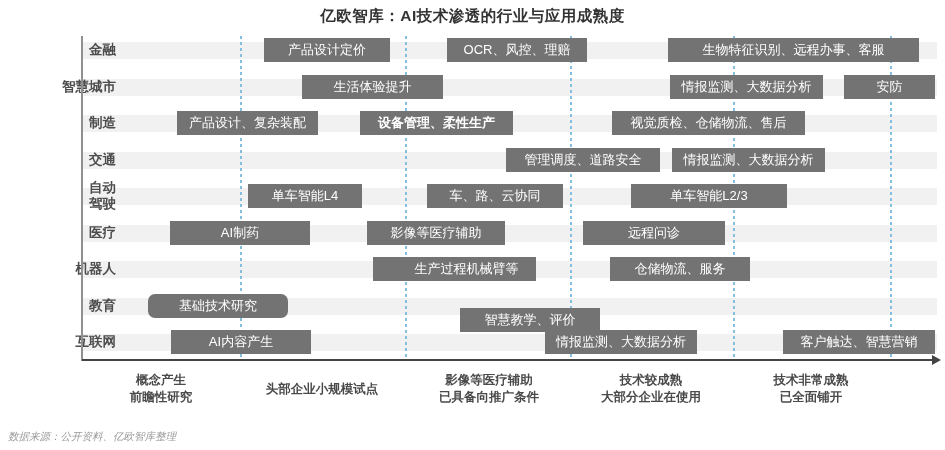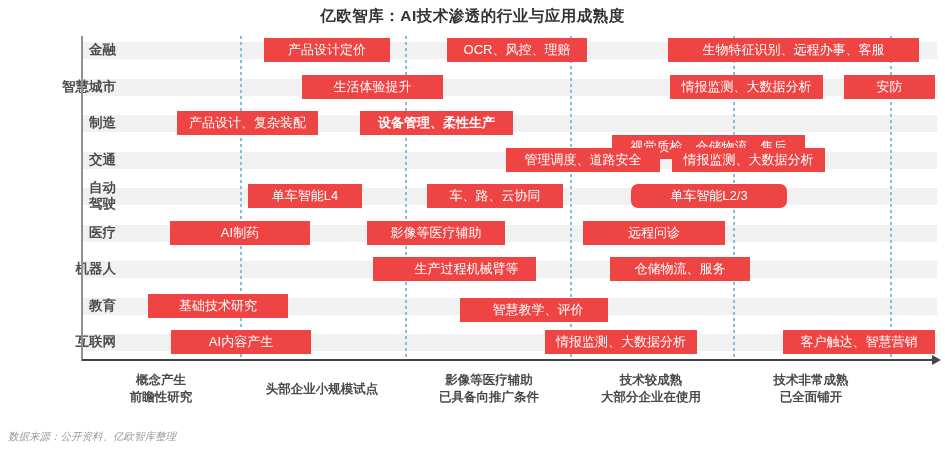--- a/index.html
+++ b/index.html
@@ -11,21 +11,21 @@
     position:absolute;top:6px;left:0;width:945px;text-align:center;
     font-size:15.5px;font-weight:bold;color:#333333;letter-spacing:0.5px;
   }
   .plot{position:absolute;left:0;top:0;width:945px;height:450px;}
   .row-band{position:absolute;height:17px;background:#F1F1F1;z-index:1;}
   .gridline{
     position:absolute;top:36px;height:324px;width:2px;z-index:2;
     background:repeating-linear-gradient(180deg,#85BFDF 0px,#85BFDF 3px,transparent 3px,transparent 6px);
   }
   .app-box{
-    position:absolute;height:24px;z-index:3;background:#ef4444;color:#FFFFFF;
+    position:absolute;height:24px;z-index:3;background:#737373;color:#FFFFFF;
     font-size:13px;line-height:24px;text-align:center;white-space:nowrap;overflow:hidden;
   }
   .row-label{
     position:absolute;left:0;width:72px;text-align:right;z-index:3;
     font-size:13.5px;font-weight:bold;color:#4D4D4D;white-space:pre-line;line-height:16px;
     transform:translateY(-50%);
     padding-left:44px;
   }
   .y-axis{position:absolute;left:81px;top:36px;width:2px;height:325px;background:#909090;z-index:4;}
   .x-axis{position:absolute;left:82px;top:359px;width:852px;height:2px;background:#444444;z-index:4;}
@@ -56,44 +56,44 @@
       <div class="app-box" style="left: 668px; width: 251px; top: 38px;">生物特征识别、远程办事、客服</div>
       <div class="row-band" style="left: 83px; width: 854px; top: 79px;"></div>
       <div class="row-label" style="top: 87px;">智慧城市</div>
       <div class="app-box" style="left: 302px; width: 141px; top: 75px;">生活体验提升</div>
       <div class="app-box" style="left: 670px; width: 153px; top: 75px;">情报监测、大数据分析</div>
       <div class="app-box" style="left: 844px; width: 91px; top: 75px;">安防</div>
       <div class="row-band" style="left: 83px; width: 854px; top: 115px;"></div>
       <div class="row-label" style="top: 123px;">制造</div>
       <div class="app-box" style="left: 177px; width: 141px; top: 111px;">产品设计、复杂装配</div>
       <div class="app-box" style="left: 360px; width: 153px; top: 111px; font-weight: bold;">设备管理、柔性生产</div>
-      <div class="app-box" style="left: 612px; width: 193px; top: 111px; margin-top: 24px;">视觉质检、仓储物流、售后</div>
+      <div class="app-box" style="left: 612px; width: 193px; top: 111px;">视觉质检、仓储物流、售后</div>
       <div class="row-band" style="left: 83px; width: 854px; top: 152px;"></div>
       <div class="row-label" style="top: 160px;">交通</div>
       <div class="app-box" style="left: 506px; width: 154px; top: 148px;">管理调度、道路安全</div>
       <div class="app-box" style="left: 672px; width: 153px; top: 148px;">情报监测、大数据分析</div>
       <div class="row-band" style="left: 83px; width: 854px; top: 188px;"></div>
       <div class="row-label" style="top: 196px;">自动
 驾驶</div>
       <div class="app-box" style="left: 248px; width: 114px; top: 184px;">单车智能L4</div>
       <div class="app-box" style="left: 427px; width: 136px; top: 184px;">车、路、云协同</div>
-      <div class="app-box" style="left: 631px; width: 156px; top: 184px; border-radius: 7px;">单车智能L2/3</div>
+      <div class="app-box" style="left: 631px; width: 156px; top: 184px;">单车智能L2/3</div>
       <div class="row-band" style="left: 83px; width: 854px; top: 225px;"></div>
       <div class="row-label" style="top: 233px;">医疗</div>
       <div class="app-box" style="left: 170px; width: 140px; top: 221px;">AI制药</div>
       <div class="app-box" style="left: 367px; width: 138px; top: 221px;">影像等医疗辅助</div>
       <div class="app-box" style="left: 583px; width: 142px; top: 221px;">远程问诊</div>
       <div class="row-band" style="left: 83px; width: 854px; top: 261px;"></div>
       <div class="row-label" style="top: 269px;">机器人</div>
       <div class="app-box" style="left: 373px; width: 139px; top: 257px; padding-left: 24px;">生产过程机械臂等</div>
       <div class="app-box" style="left: 610px; width: 140px; top: 257px;">仓储物流、服务</div>
       <div class="row-band" style="left: 83px; width: 854px; top: 298px;"></div>
       <div class="row-label" style="top: 306px;">教育</div>
-      <div class="app-box" style="left: 148px; width: 140px; top: 294px;">基础技术研究</div>
-      <div class="app-box" style="left: 460px; width: 140px; top: 298px; padding-left: 8px;">智慧教学、评价</div>
+      <div class="app-box" style="left: 148px; width: 140px; top: 294px; border-radius: 7px;">基础技术研究</div>
+      <div class="app-box" style="left: 460px; width: 140px; top: 308px;">智慧教学、评价</div>
       <div class="row-band" style="left: 83px; width: 854px; top: 334px;"></div>
       <div class="row-label" style="top: 342px;">互联网</div>
       <div class="app-box" style="left: 171px; width: 140px; top: 330px;">AI内容产生</div>
       <div class="app-box" style="left: 545px; width: 152px; top: 330px;">情报监测、大数据分析</div>
       <div class="app-box" style="left: 783px; width: 152px; top: 330px;">客户触达、智慧营销</div>
       <div class="gridline" style="left: 240px;"></div>
       <div class="gridline" style="left: 405px;"></div>
       <div class="gridline" style="left: 570px;"></div>
       <div class="gridline" style="left: 733px;"></div>
       <div class="gridline" style="left: 890px;"></div>

